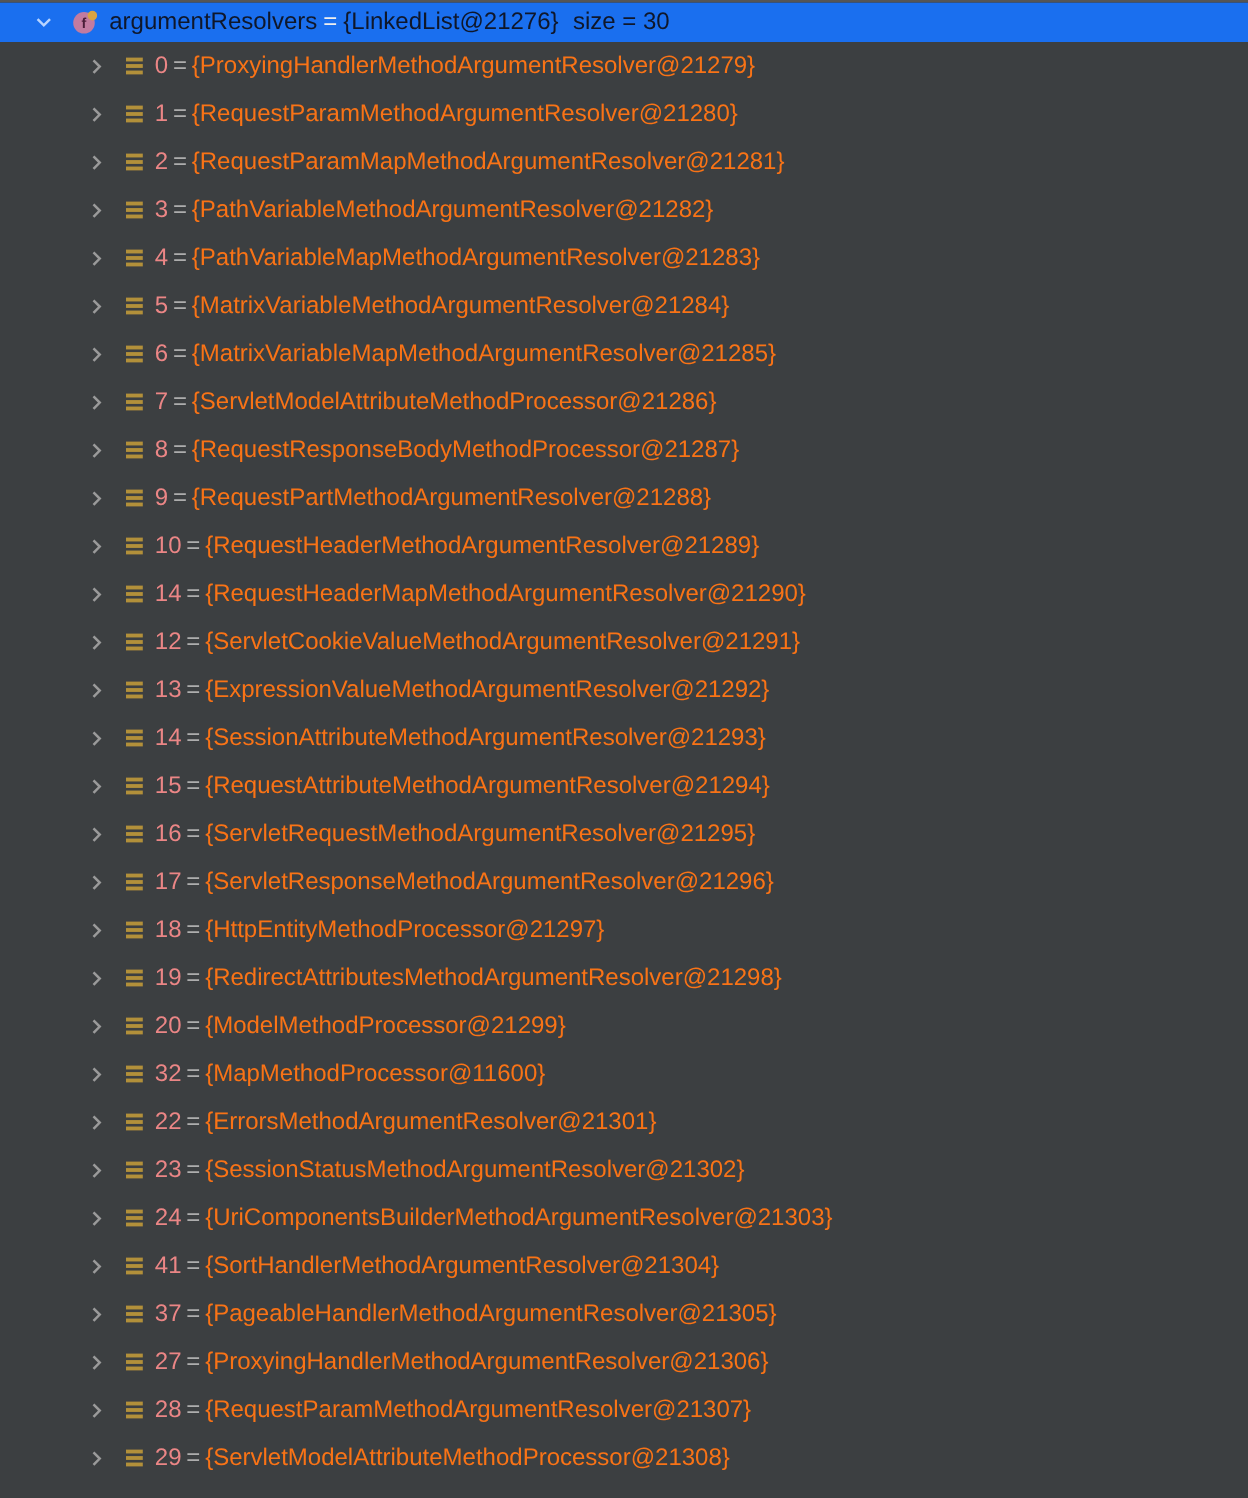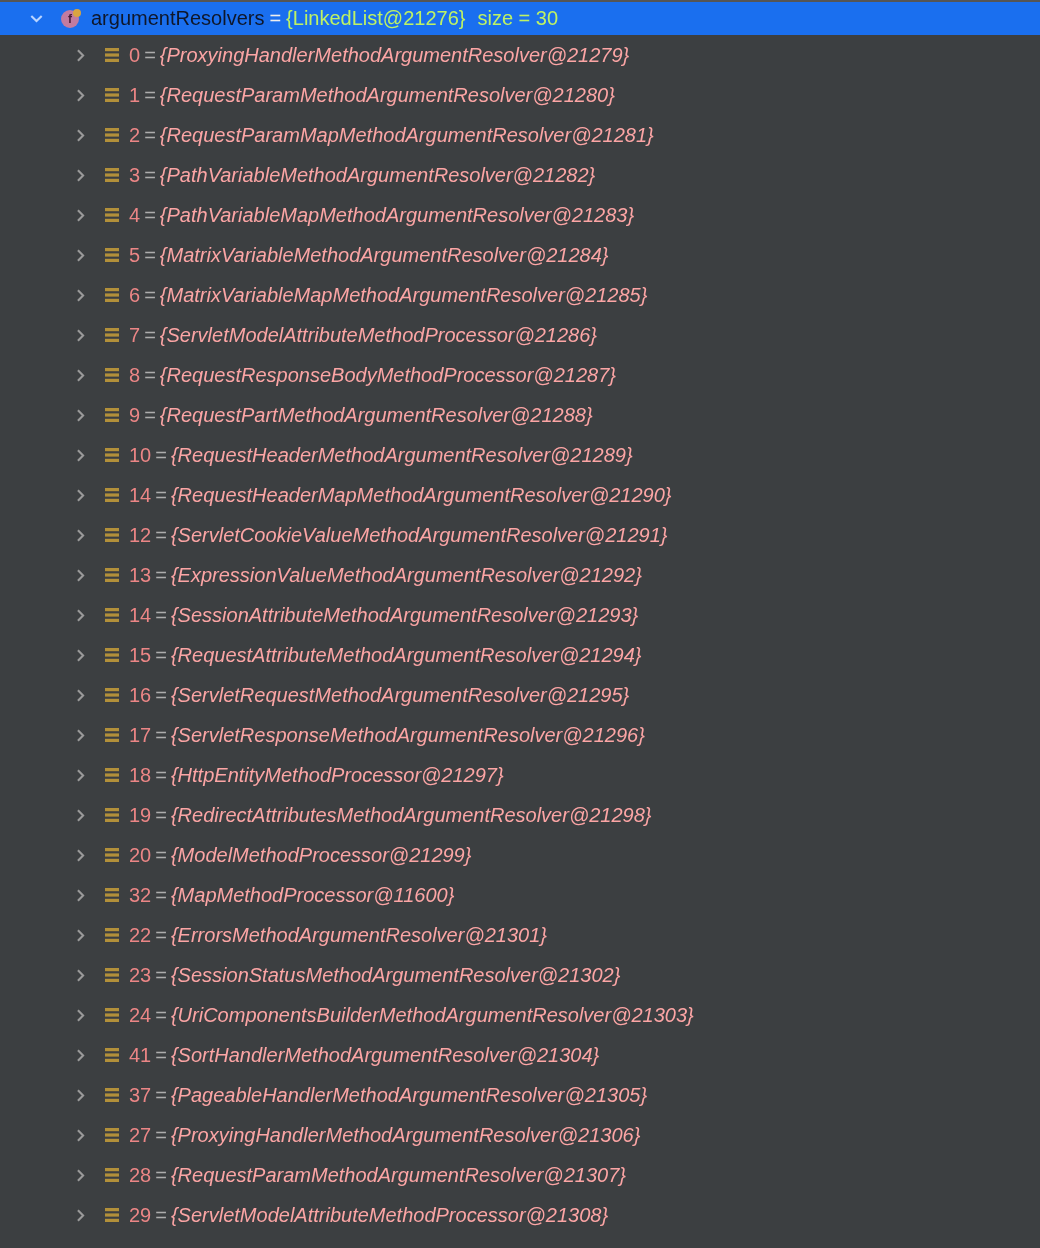--- a/index.html
+++ b/index.html
@@ -53,32 +53,31 @@
     }
     .idx {
       color: #eb8686;
       font-weight: 500;
     }
     .eq {
       color: #adadad;
       margin: 0 4px;
     }
     .val {
-      color: #fca5a5;
-      font-style: italic;
+      color: #f97316;
     }
     .header-text {
       color: #0f172a;
     }
     .header-eq {
       color: #eeeeee;
       margin: 0 5px;
     }
     .header-val {
-      color: #bef264;
+      color: #0f172a;
     }
     .size-gap {
       display: inline-block;
       width: 12px;
     }
     svg.chev {
       width: 13px;
       height: 13px;
     }
     svg.field-badge {

